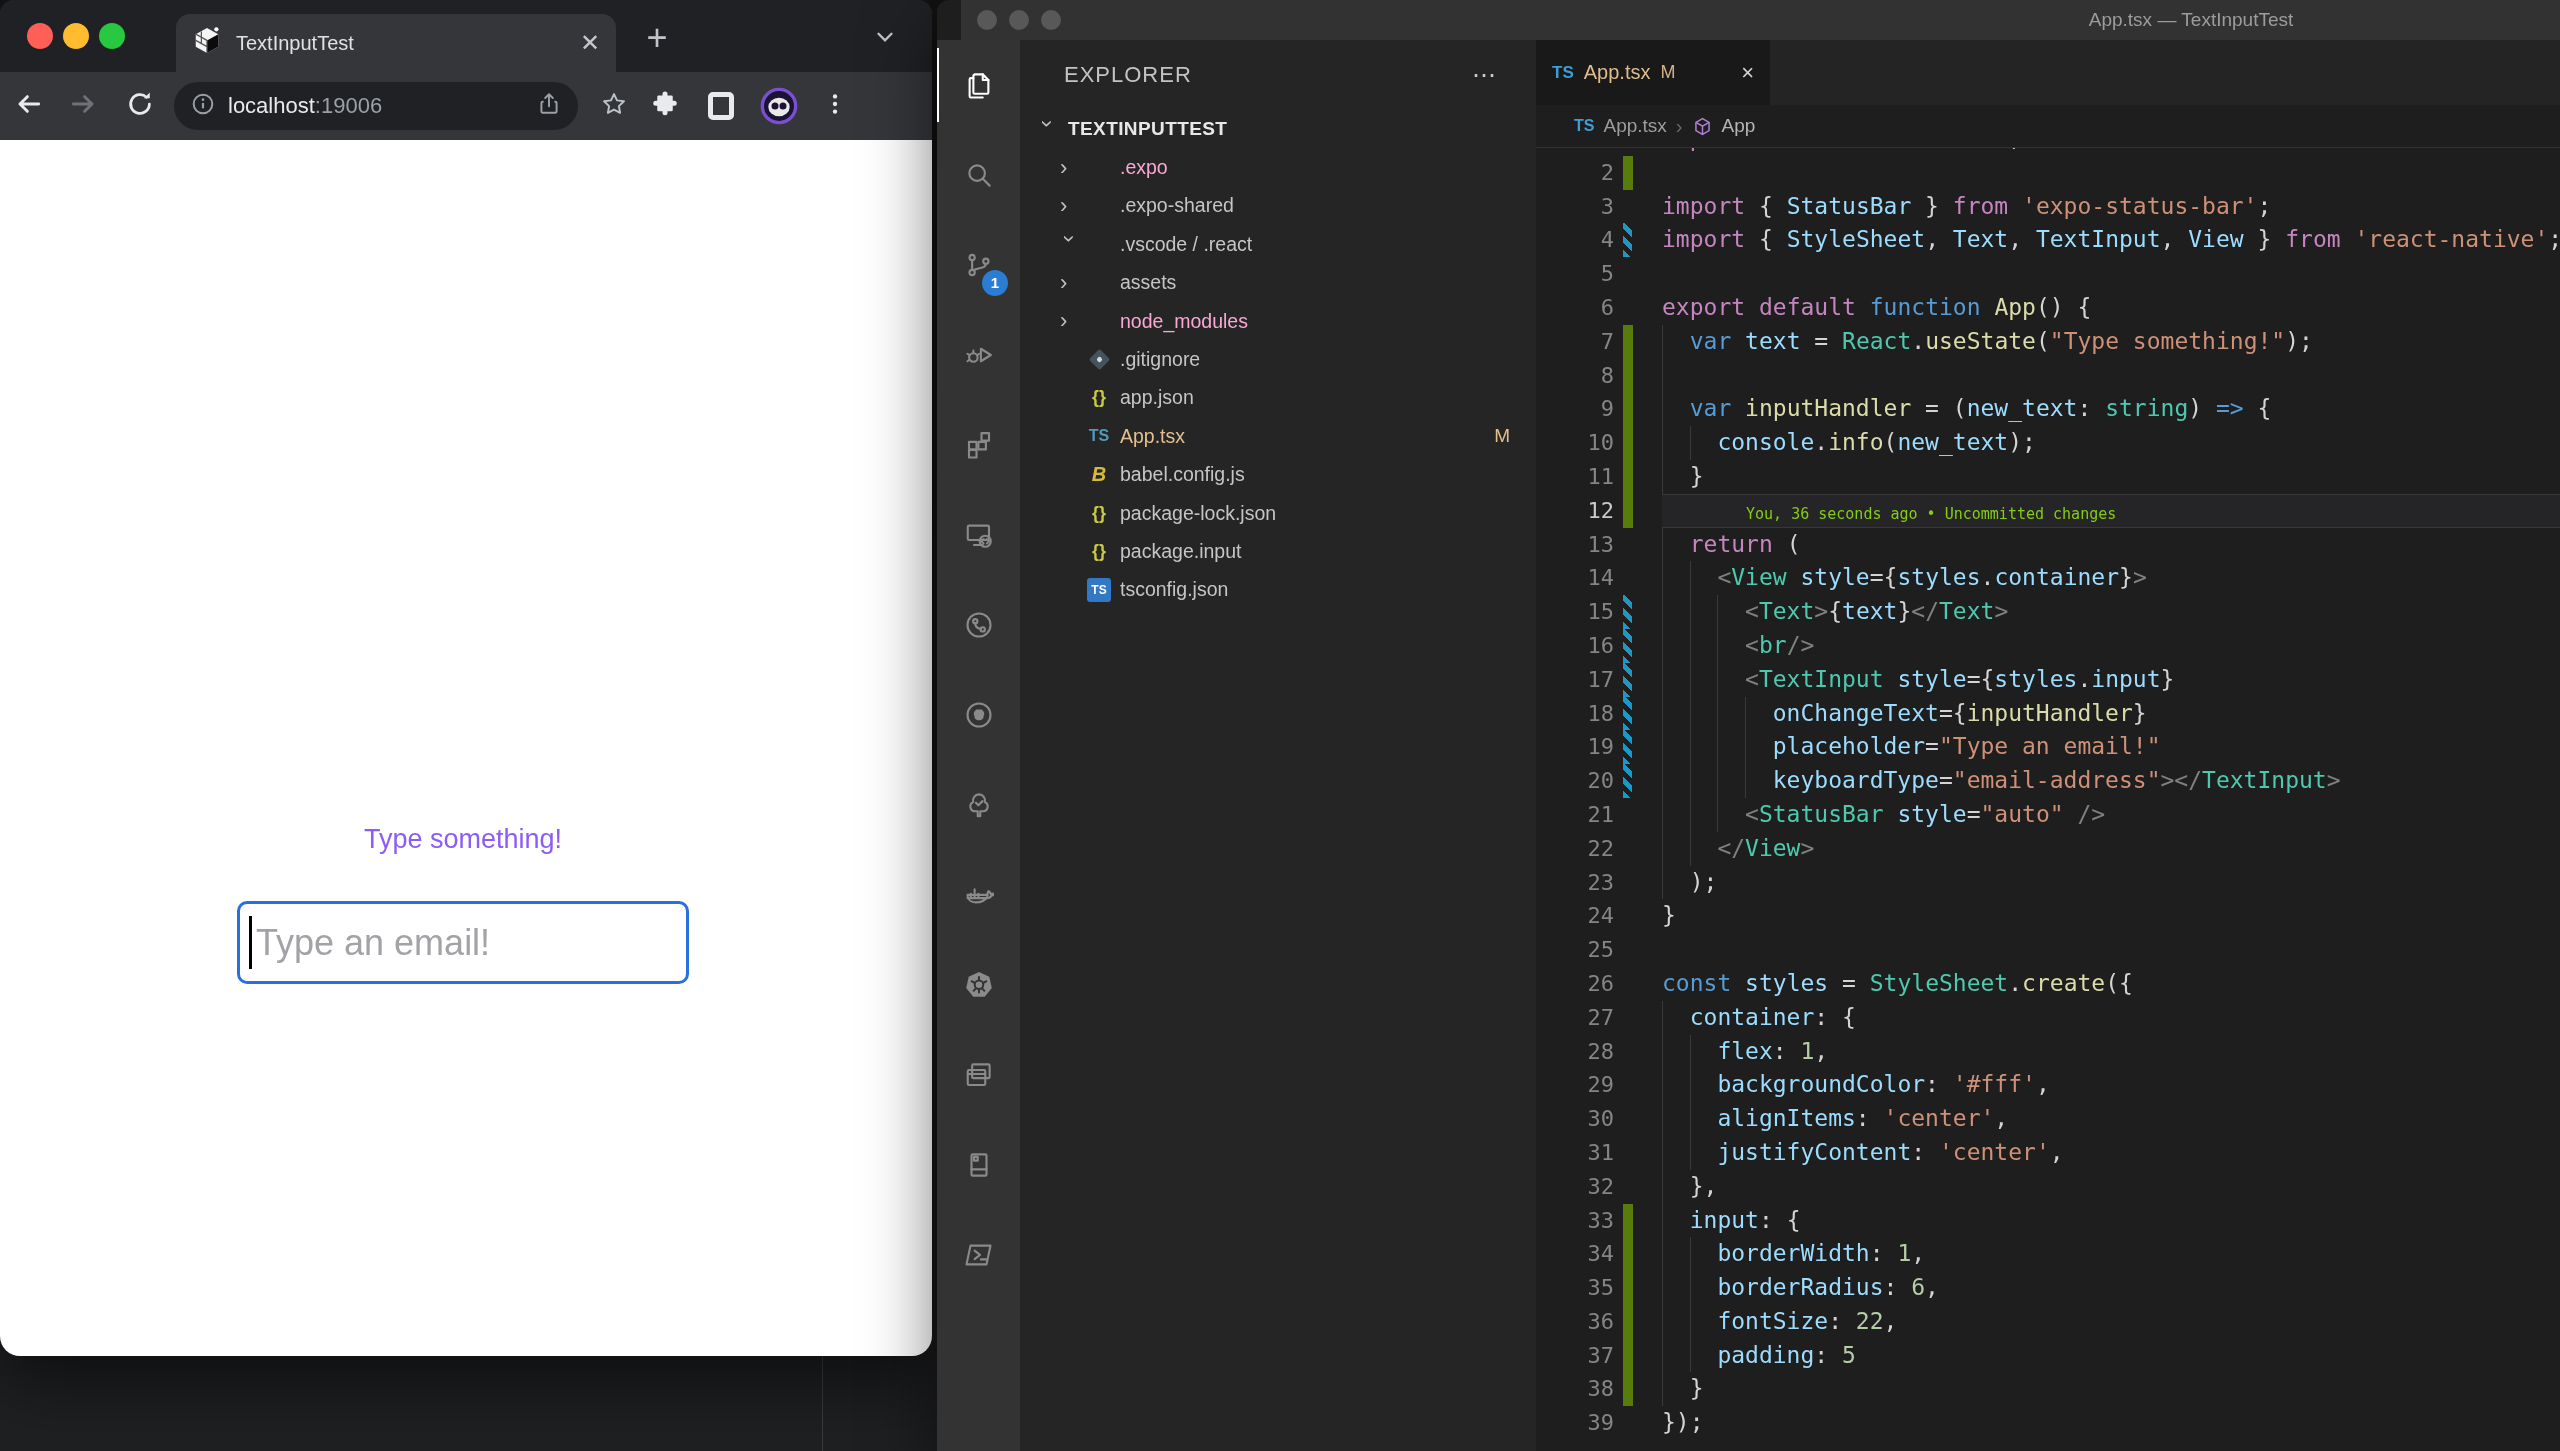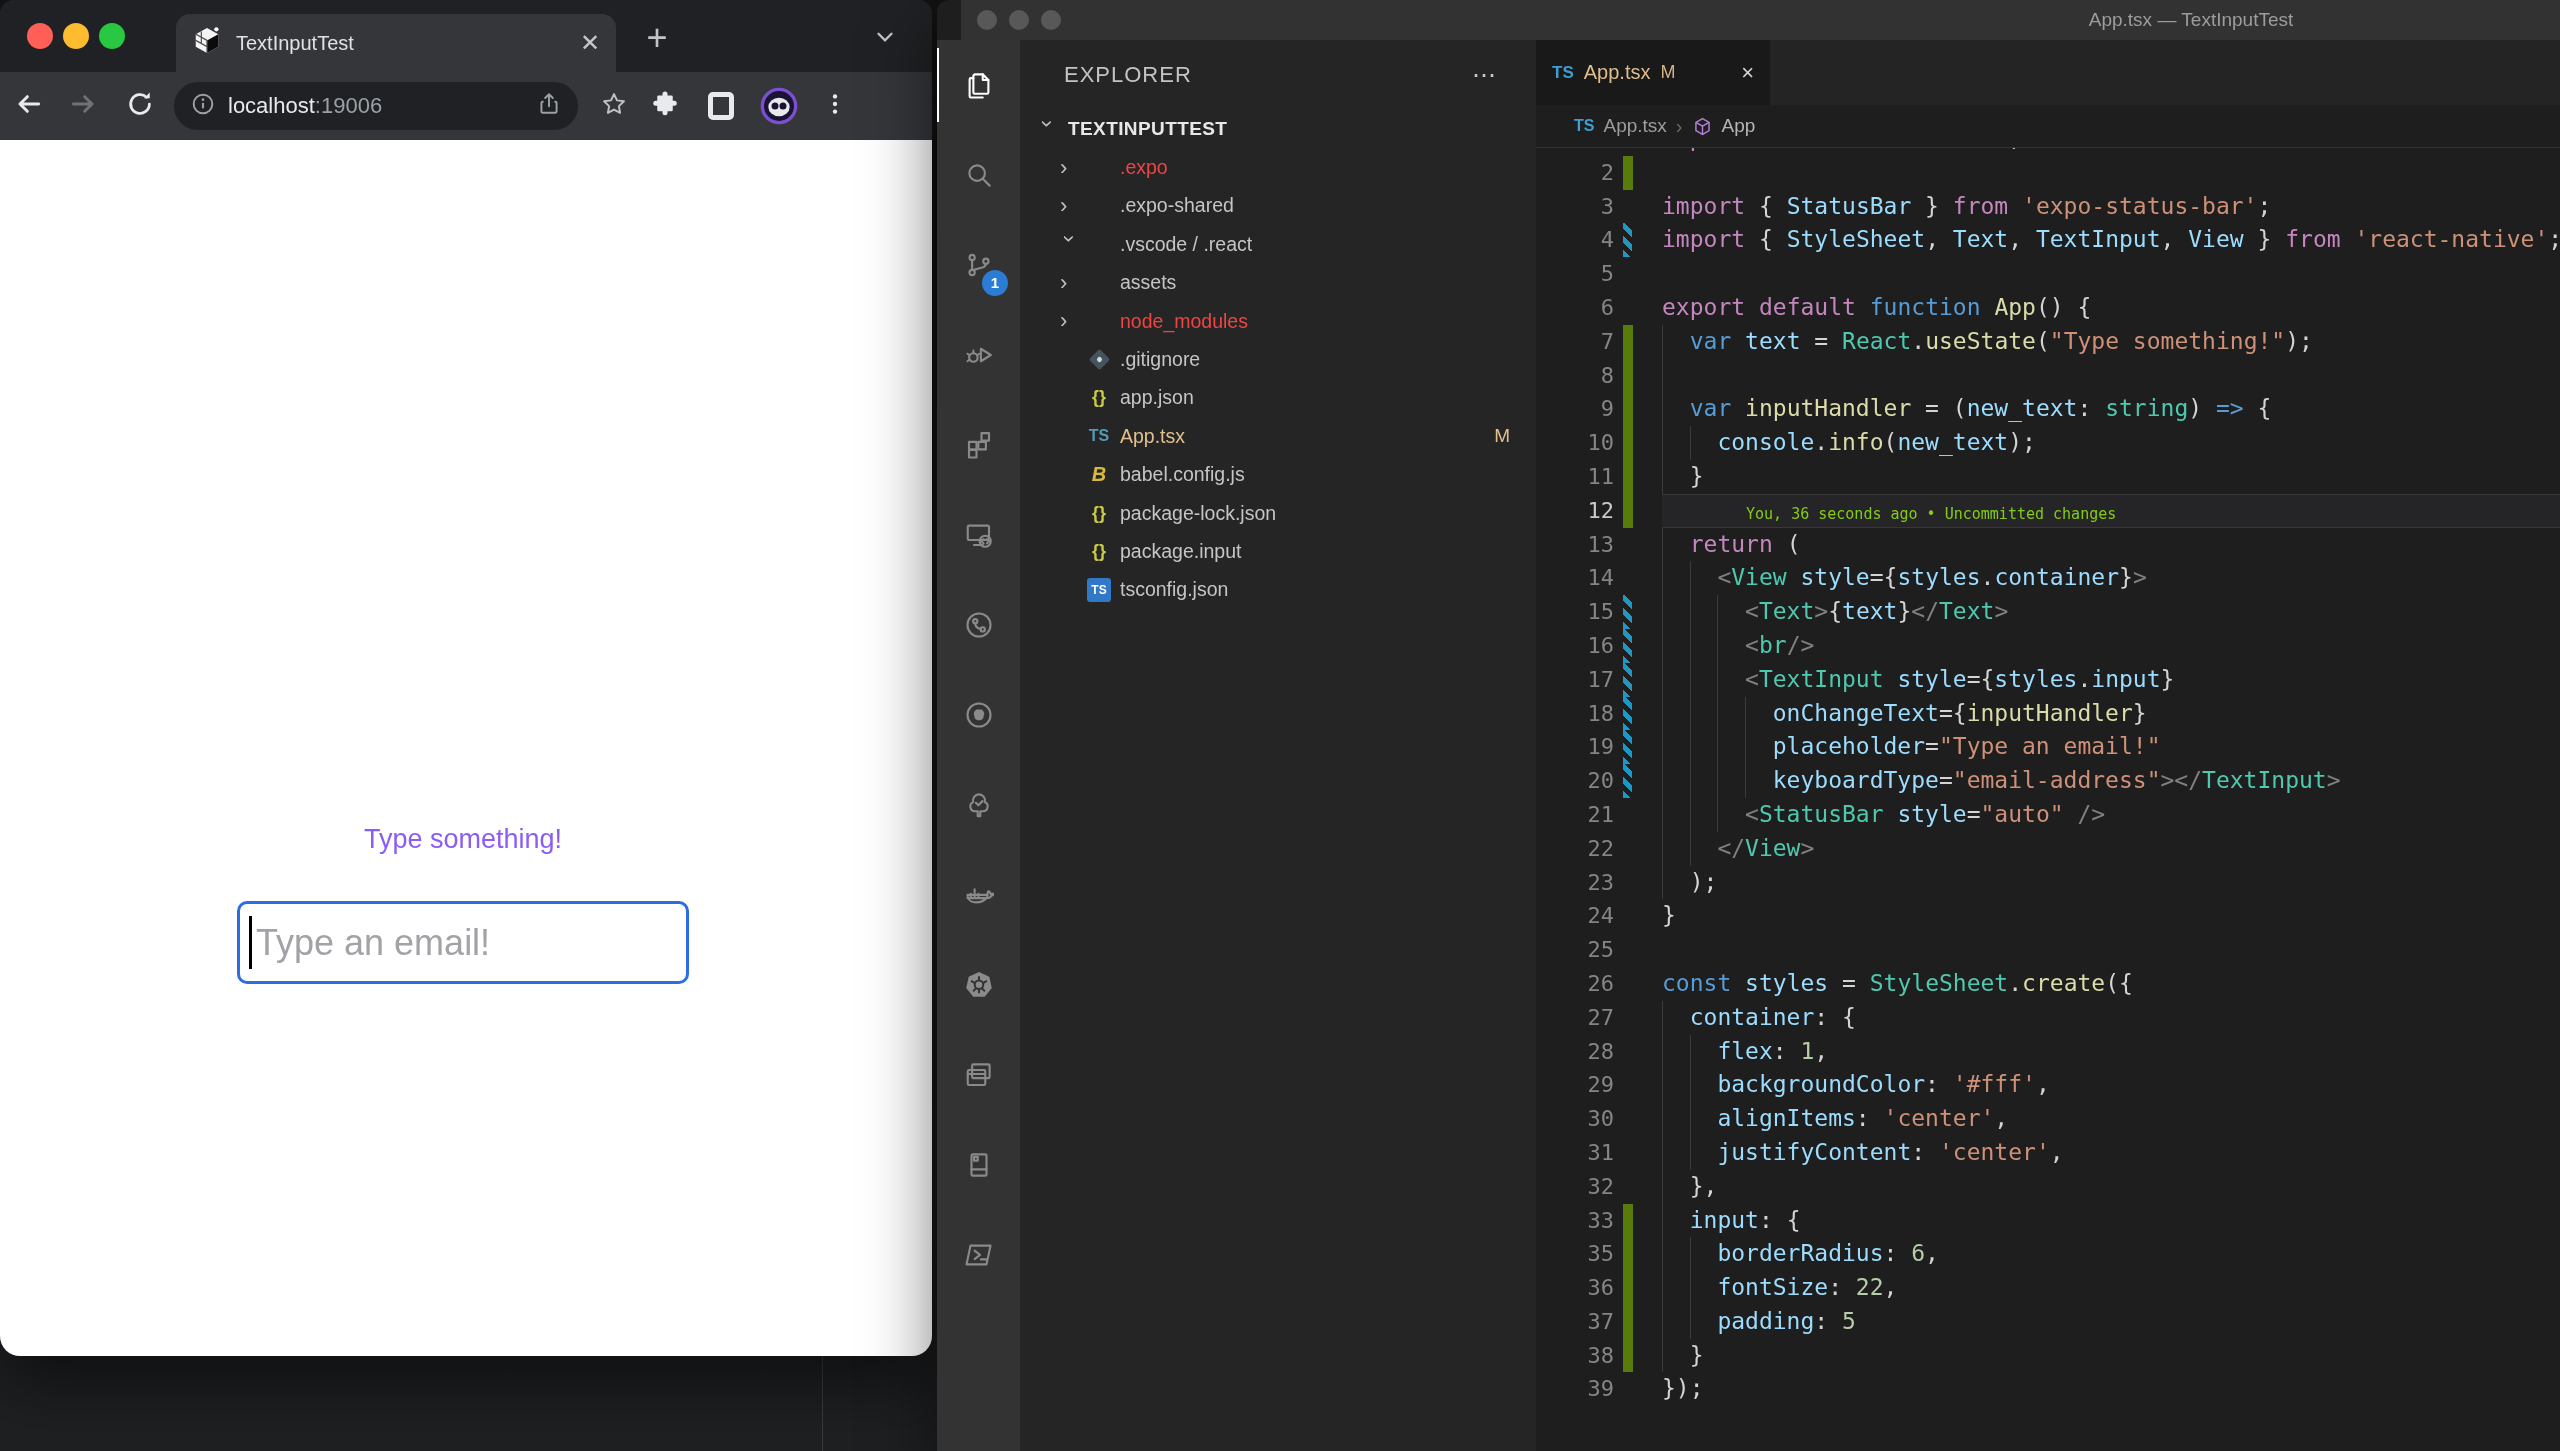--- a/index.html
+++ b/index.html
@@ -69,21 +69,21 @@
   .sb-dots { color:#cccccc; font-size:24px; letter-spacing:2px; }
   .tree { position:absolute; top:70px; left:0; right:0; }
   .trow { height:38.4px; display:flex; align-items:center; padding-left:40px; position:relative; }
   .trow.root { padding-left:18px; }
   .root-label { color:#e8e8e8; font-weight:bold; font-size:19px; letter-spacing:.4px; margin-left:8px; }
   .chev { width:22px; color:#c0c0c0; font-size:22px; line-height:1; flex:none; display:inline-block; }
   .chev.closed { transform:none; }
   .chev.open { transform:rotate(90deg) translate(2px,2px); }
   .fic { width:34px; flex:none; display:flex; justify-content:center; align-items:center; }
   .tlabel { font-size:19.5px; color:#c5c5c5; margin-left:4px; white-space:nowrap; }
-  .tlabel.dim { color:#ef4444; }
+  .tlabel.dim { color:#f9a8d4; }
   .tlabel.modified { color:#e2c08d; }
   .tbadge { position:absolute; right:26px; color:#e2c08d; font-size:19px; }
   .ic-json { color:#cbcb41; font-weight:bold; font-size:18px; }
   .ic-ts { color:#519aba; font-weight:bold; font-size:16px; }
   .ic-babel { color:#d7ba3d; font-weight:bold; font-style:italic; font-size:20px; }
   .ic-tsconf { width:24px; height:24px; background:#3178c6; border-radius:3px; color:#fff;
                font-size:12px; font-weight:bold; display:flex; align-items:center; justify-content:center; }
   .ic-git { width:15px; height:15px; background:#45545c; transform:rotate(45deg); border-radius:2px; position:relative; }
   .ic-git::after { content:""; position:absolute; left:5px; top:5px; width:5px; height:5px;
                    border-radius:50%; background:#cfd8dc; }
@@ -465,20 +465,21 @@
             <div class="cl"><span class="ln">24</span><span class="dec"></span><span class="ct"><span class="p">}</span></span></div>
             <div class="cl"><span class="ln">25</span><span class="dec"></span><span class="ct"></span></div>
             <div class="cl"><span class="ln">26</span><span class="dec"></span><span class="ct"><span class="b">const</span><span class="p"> </span><span class="v">styles</span><span class="p"> = </span><span class="t">StyleSheet</span><span class="p">.</span><span class="f">create</span><span class="p">({</span></span></div>
             <div class="cl"><span class="ln">27</span><span class="dec"></span><span class="ct"><span class="g"></span><span class="v">container</span><span class="p">: {</span></span></div>
             <div class="cl"><span class="ln">28</span><span class="dec"></span><span class="ct"><span class="g"></span><span class="g"></span><span class="v">flex</span><span class="p">: </span><span class="n">1</span><span class="p">,</span></span></div>
             <div class="cl"><span class="ln">29</span><span class="dec"></span><span class="ct"><span class="g"></span><span class="g"></span><span class="v">backgroundColor</span><span class="p">: </span><span class="s">'#fff'</span><span class="p">,</span></span></div>
             <div class="cl"><span class="ln">30</span><span class="dec"></span><span class="ct"><span class="g"></span><span class="g"></span><span class="v">alignItems</span><span class="p">: </span><span class="s">'center'</span><span class="p">,</span></span></div>
             <div class="cl"><span class="ln">31</span><span class="dec"></span><span class="ct"><span class="g"></span><span class="g"></span><span class="v">justifyContent</span><span class="p">: </span><span class="s">'center'</span><span class="p">,</span></span></div>
             <div class="cl"><span class="ln">32</span><span class="dec"></span><span class="ct"><span class="g"></span><span class="p">},</span></span></div>
             <div class="cl"><span class="ln">33</span><span class="dec add"></span><span class="ct"><span class="g"></span><span class="v">input</span><span class="p">: {</span></span></div>
+            <div class="cl"><span class="ln">34</span><span class="dec add"></span><span class="ct"><span class="g"></span><span class="g"></span><span class="v">borderWidth</span><span class="p">: </span><span class="n">1</span><span class="p">,</span></span></div>
             <div class="cl"><span class="ln">35</span><span class="dec add"></span><span class="ct"><span class="g"></span><span class="g"></span><span class="v">borderRadius</span><span class="p">: </span><span class="n">6</span><span class="p">,</span></span></div>
             <div class="cl"><span class="ln">36</span><span class="dec add"></span><span class="ct"><span class="g"></span><span class="g"></span><span class="v">fontSize</span><span class="p">: </span><span class="n">22</span><span class="p">,</span></span></div>
             <div class="cl"><span class="ln">37</span><span class="dec add"></span><span class="ct"><span class="g"></span><span class="g"></span><span class="v">padding</span><span class="p">: </span><span class="n">5</span></span></div>
             <div class="cl"><span class="ln">38</span><span class="dec add"></span><span class="ct"><span class="g"></span><span class="p">}</span></span></div>
             <div class="cl"><span class="ln">39</span><span class="dec"></span><span class="ct"><span class="p">});</span></span></div>
           </div>
       </div>
     </div>
   </div>
 </div>

